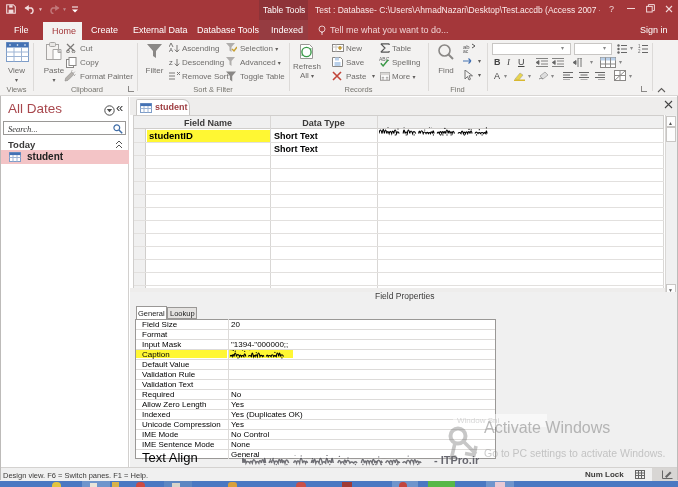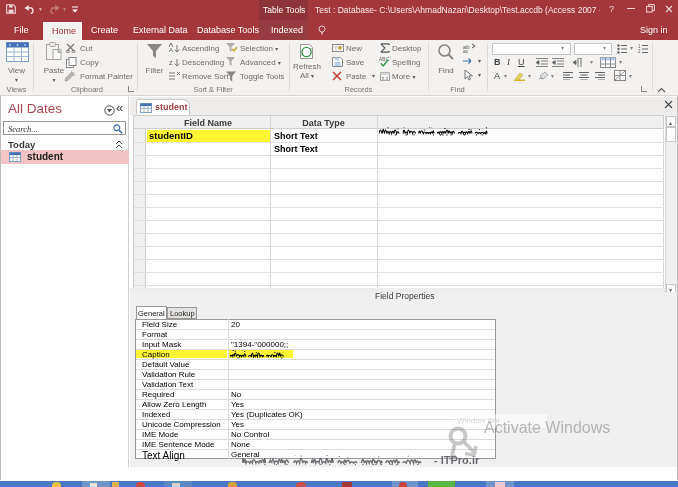--- a/index.html
+++ b/index.html
@@ -70,20 +70,21 @@
     <div class="abs tab" style="left:52px;top:2px;height:18px;line-height:18px;color:#a4373a">Home</div>
     <div class="abs tab" style="left:91px">Create</div>
     <div class="abs tab" style="left:133px">External Data</div>
     <div class="abs tab" style="left:197px">Database Tools</div>
     <div class="abs tab" style="left:271px">Indexed</div>
 
     <svg class="abs" style="left:318px;top:5px" width="8" height="12" viewBox="0 0 8 12">
       <circle cx="4" cy="4" r="3" fill="none" stroke="#e8c8ca" stroke-width="1"></circle>
       <path d="M3 7.5 h2 M3 9 h2" stroke="#e8c8ca" stroke-width="1"></path>
     </svg>
+    <div class="abs tab" style="left:330px;color:#f0d4d5">Tell me what you want to do...</div>
     <div class="abs tab" style="left:640px">Sign in</div>
   </div>
   <div class="abs" id="ribbon">
 
     <div class="rdiv" style="left:33px"></div>
     <div class="rdiv" style="left:137px"></div>
     <div class="rdiv" style="left:289px"></div>
     <div class="rdiv" style="left:428px"></div>
     <div class="rdiv" style="left:487px"></div>
     <div class="rdiv" style="left:652px"></div>
@@ -159,21 +160,21 @@
         <path d="M6 6 l2 2 l3 -4" stroke="#c8a030" stroke-width="1.4" fill="none"></path>
       </svg>
     <div class="rtxt" style="left:240px;top:4px">Selection <span style="font-size:6px;color:#605e5c">▾</span></div>
     <svg class="abs" style="left:226px;top:17px" width="11" height="10" viewBox="0 0 11 10">
         <path d="M0 0 h9 l-3.5 4 v5 l-2 -1.5 v-3.5 z" fill="#b0aeac"></path>
       </svg>
     <div class="rtxt" style="left:240px;top:18px">Advanced <span style="font-size:6px;color:#605e5c">▾</span></div>
     <svg class="abs" style="left:226px;top:31px" width="11" height="11" viewBox="0 0 12 11">
         <path d="M0 0 h11 l-4.2 5 v6 l-2.5 -2 v-4 z" fill="#8a8886"></path>
       </svg>
-    <div class="rtxt" style="left:240px;top:32px">Toggle Tools</div>
+    <div class="rtxt" style="left:240px;top:32px">Toggle Table</div>
 
     <svg class="abs" style="left:298px;top:2px" width="17" height="19" viewBox="0 0 17 19">
       <path d="M2.5 2.5 h9 l3 3 v11 h-12 z" fill="#fff" stroke="#9a9896"></path>
       <circle cx="8.5" cy="10" r="4.6" fill="none" stroke="#3a9948" stroke-width="1.4"></circle>
       <path d="M11.5 7 l2 -1 l-0.5 2.4 z M5.5 13 l-2 1 l0.5 -2.4 z" fill="#3a9948"></path>
     </svg>
     <div class="abs big" style="left:291px;top:22px;width:32px">Refresh</div>
     <div class="abs big" style="left:291px;top:31px;width:32px">All <span style="font-size:6px;color:#605e5c">▾</span></div>
     <svg class="abs" style="left:332px;top:3px" width="12" height="10" viewBox="0 0 12 10">
         <rect x="0.5" y="1.5" width="11" height="7" fill="#fff" stroke="#8a8886"></rect>
@@ -188,21 +189,21 @@
       </svg>
     <div class="rtxt" style="left:346px;top:18px">Save</div>
     <svg class="abs" style="left:332px;top:31px" width="10" height="10" viewBox="0 0 10 10">
         <path d="M1 1 L9 9 M9 1 L1 9" stroke="#c14438" stroke-width="1.6"></path>
       </svg>
     <div class="rtxt" style="left:346px;top:32px">Paste</div>
     <div class="abs" style="left:372px;top:32px;font-size:6px;color:#605e5c">▾</div>
     <svg class="abs" style="left:380px;top:3px" width="10" height="10" viewBox="0 0 12 12">
         <path d="M1 1 h10 M1 11 h10 M1 1 l5 5 l-5 5 M11 1 v1.5 M11 11 v-1.5" stroke="#555" stroke-width="1.4" fill="none"></path>
       </svg>
-    <div class="rtxt" style="left:392px;top:4px">Desktop</div>
+    <div class="rtxt" style="left:392px;top:4px">Table</div>
     <svg class="abs" style="left:379px;top:16px" width="11" height="11" viewBox="0 0 12 12">
         <text x="0" y="5" font-size="5.5" fill="#666">ABC</text>
         <path d="M2 8 l2.5 2.8 L10 4" stroke="#3a9948" stroke-width="1.6" fill="none"></path>
       </svg>
     <div class="rtxt" style="left:392px;top:18px">Spelling</div>
     <svg class="abs" style="left:380px;top:32px" width="10" height="9" viewBox="0 0 12 10">
         <rect x="0.5" y="0.5" width="11" height="9" fill="#fff" stroke="#8a8886"></rect>
         <rect x="0.5" y="0.5" width="11" height="3" fill="#d8d6d4"></rect>
         <path d="M2 6 h3 M2 8 h3 M7 6 h3 M7 8 h3" stroke="#8a8886"></path>
       </svg>
@@ -441,27 +442,40 @@
     <div class="abs" style="left:6px;top:312px;width:359px;height:1px;background:#dddbd9"></div>
     <div class="abs" style="left:12px;top:323px;font-size:8px;color:#000">Unicode Compression</div>
     <div class="abs" style="left:101px;top:323px;font-size:8px;color:#000">Yes</div>
     <div class="abs" style="left:6px;top:322px;width:359px;height:1px;background:#dddbd9"></div>
     <div class="abs" style="left:12px;top:333px;font-size:8px;color:#000">IME Mode</div>
     <div class="abs" style="left:101px;top:333px;font-size:8px;color:#000">No Control</div>
     <div class="abs" style="left:6px;top:332px;width:359px;height:1px;background:#dddbd9"></div>
     <div class="abs" style="left:12px;top:343px;font-size:8px;color:#000">IME Sentence Mode</div>
     <div class="abs" style="left:101px;top:343px;font-size:8px;color:#000">None</div>
     <div class="abs" style="left:6px;top:342px;width:359px;height:1px;background:#dddbd9"></div>
-    <div class="abs" style="left:12px;top:353px;font-size:10px;color:#000">Text Align</div>
+    <div class="abs" style="left:12px;top:353px;font-size:13px;color:#000">Text Align</div>
     <div class="abs" style="left:101px;top:353px;font-size:8px;color:#000">General</div>
     <div class="abs" style="left:6px;top:352px;width:359px;height:1px;background:#dddbd9"></div>
     <div class="abs" style="left:98px;top:222px;width:1px;height:140px;background:#dddbd9"></div>
 
   </div>
 
+  <div class="abs" style="left:0;top:467px;width:678px;height:14px;background:#f0f0f0;border-top:1px solid #d4d2d0">
+    <div class="abs" style="left:3px;top:3px;font-size:7.5px;color:#3b3a39">Design view.  F6 = Switch panes.  F1 = Help.</div>
+    <div class="abs" style="left:585px;top:2px;font-size:8px;font-weight:bold;color:#3b3a39">Num Lock</div>
+    <svg class="abs" style="left:635px;top:2px" width="10" height="9" viewBox="0 0 10 9">
+        <rect x="0.5" y="0.5" width="9" height="8" fill="none" stroke="#666"></rect>
+        <path d="M0.5 3 h9 M3.5 0.5 v8 M6.5 0.5 v8 M0.5 5.5 h9" stroke="#666"></path>
+      </svg>
+    <div class="abs" style="left:652px;top:0;width:26px;height:14px;background:#d8d6d4"></div>
+    <svg class="abs" style="left:662px;top:2px" width="11" height="9" viewBox="0 0 11 9">
+        <path d="M0.5 0.5 v8 h10" stroke="#666" fill="none"></path>
+        <path d="M3 6.5 L8 1.5 l1.5 1.5 L4.5 8 z" fill="#666"></path>
+      </svg>
+  </div>
 
   <div class="abs" style="left:0;top:481px;width:678px;height:6px;background:#4a78c2">
       <div class="abs" style="left:52px;top:1px;width:9px;height:6px;background:#e3c43f;border-radius:4px 4px 0 0"></div>
       <div class="abs" style="left:82px;top:0px;width:28px;height:7px;background:#6f95cc"></div>
       <div class="abs" style="left:90px;top:2px;width:7px;height:5px;background:#e8e4da"></div>
       <div class="abs" style="left:112px;top:1px;width:7px;height:6px;background:#d8b24a"></div>
       <div class="abs" style="left:136px;top:1px;width:9px;height:6px;background:#cc4a42;border-radius:4px 4px 0 0"></div>
       <div class="abs" style="left:164px;top:0px;width:28px;height:7px;background:#5d87c2"></div>
       <div class="abs" style="left:172px;top:2px;width:8px;height:5px;background:#d8d4ca"></div>
       <div class="abs" style="left:228px;top:1px;width:9px;height:6px;background:#d7a03c;border-radius:3px 3px 0 0"></div>
@@ -504,15 +518,16 @@
       <circle cx="175.6" cy="9.5" r="0.7" fill="#3e3e46"></circle>
     </svg>
     <div class="abs" style="left:434px;top:454px;font-size:11px;font-weight:bold;color:rgba(55,55,65,0.75);text-shadow:0 0 2px rgba(255,255,255,0.9)">- ITPro.ir</div>
   <div class="abs" style="left:453px;top:414px;width:94px;height:13px;background:rgba(255,255,255,0.5);color:rgba(175,175,175,0.5);font-size:8px;padding:2px 4px">Window Sni</div>
   <svg class="abs" style="left:444px;top:426px;opacity:0.38" width="38" height="38" viewBox="0 0 38 38">
     <circle cx="14" cy="10" r="7.5" fill="none" stroke="#6e6e6e" stroke-width="4"></circle>
     <path d="M11 17 L7 34 M7 30 l5 1" fill="none" stroke="#6e6e6e" stroke-width="3.6"></path>
     <path d="M20 16 l12 12 M32 20 l-2 9 -9 -1.5" fill="none" stroke="#6e6e6e" stroke-width="3.6"></path>
   </svg>
   <div class="abs" style="left:484px;top:419px;font-size:16px;color:rgba(120,120,120,0.5)">Activate Windows</div>
+  <div class="abs" style="left:484px;top:447px;font-size:10.5px;color:rgba(140,140,140,0.45)">Go to PC settings to activate Windows.</div>
 </div>
   <div class="abs" style="left:0;top:96px;width:1px;height:384px;background:#bdbbb9"></div>
   <div class="abs" style="left:677px;top:96px;width:1px;height:384px;background:#bdbbb9"></div>
 
 </body></html>

